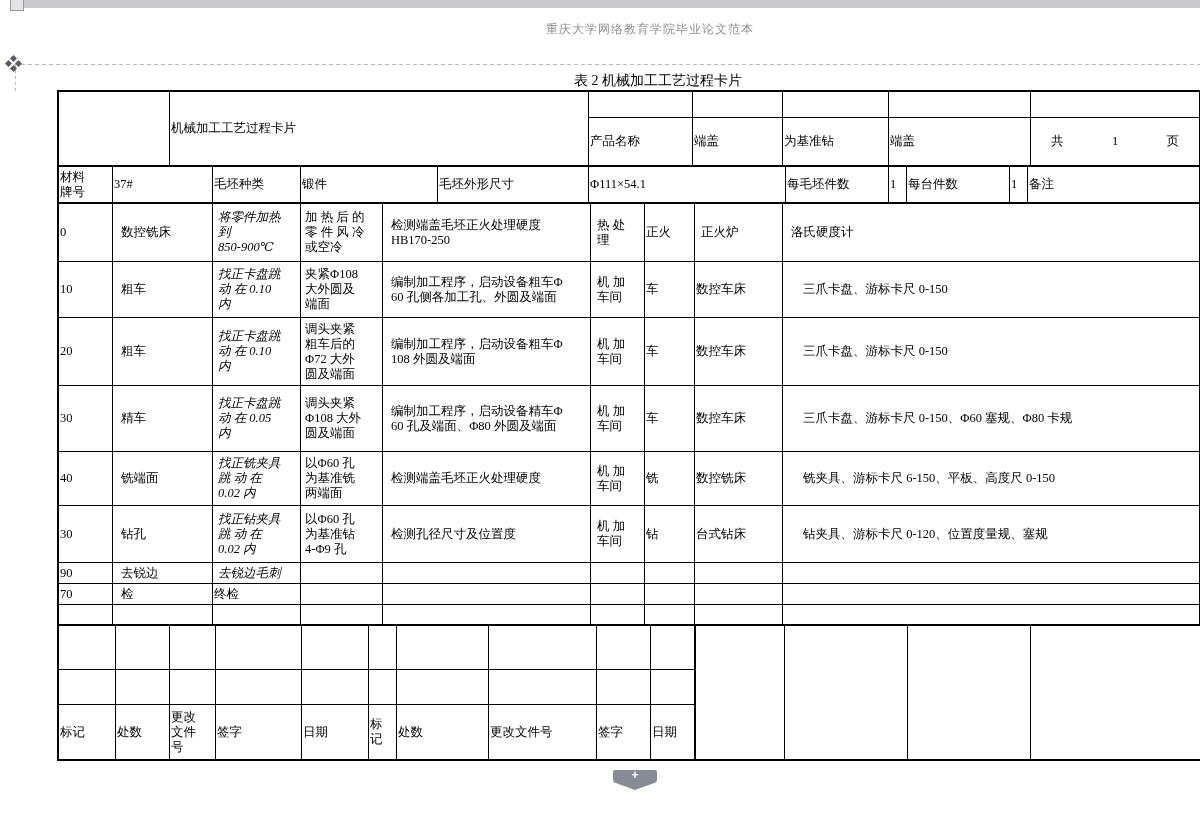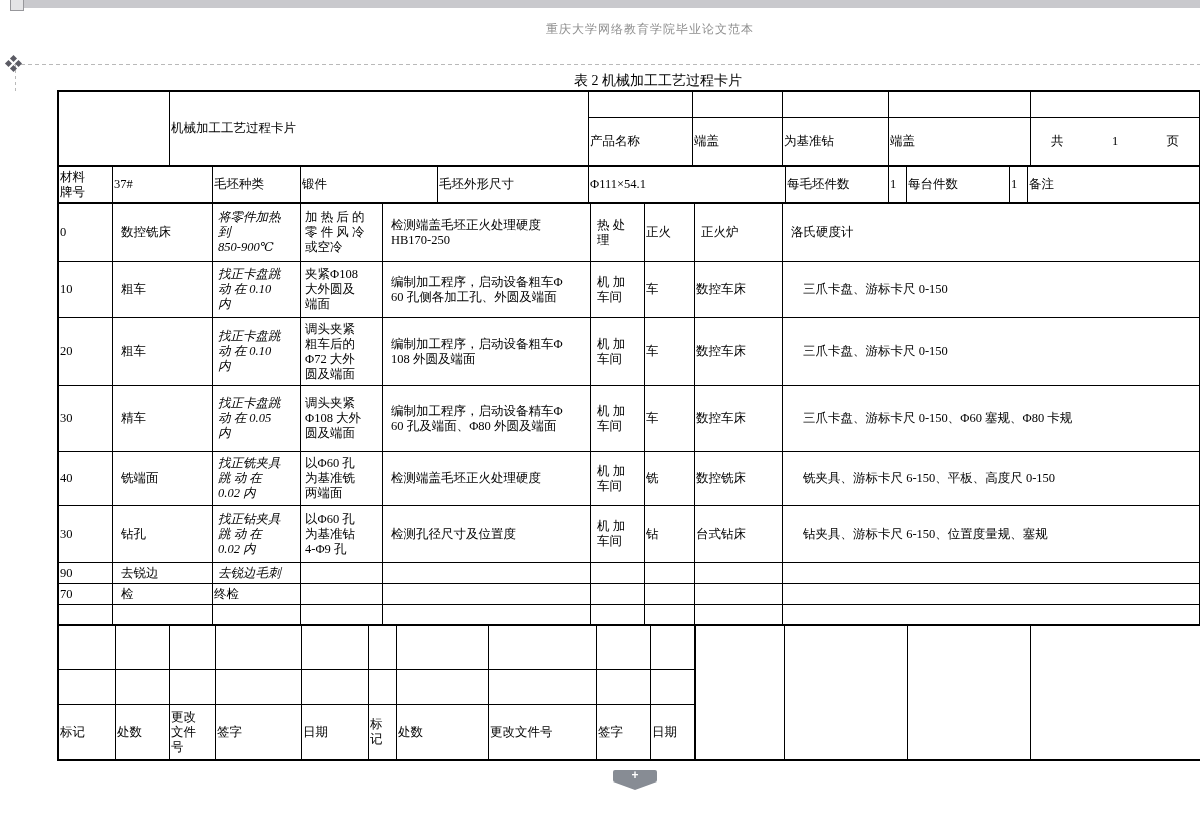--- a/index.html
+++ b/index.html
@@ -237,21 +237,21 @@
 跳 动 在
 0.02 内</td>
         <td class="c2">以Φ60 孔
 为基准钻
 4-Φ9 孔</td>
         <td class="c3">检测孔径尺寸及位置度</td>
         <td class="ws">机 加
 车间</td>
         <td class="tc">钻</td>
         <td class="tc">台式钻床</td>
-        <td class="tool">钻夹具、游标卡尺 6-150、位置度量规、塞规</td>
+        <td class="tool">钻夹具、游标卡尺 0-120、位置度量规、塞规</td>
       </tr>
       <tr style="height:21px">
         <td class="tc">90</td>
         <td class="name">去锐边</td>
         <td class="c1">去锐边毛刺</td>
         <td class="c2"></td>
         <td class="c3"></td>
         <td class="ws"></td>
         <td class="tc"></td>
         <td class="tc"></td>

